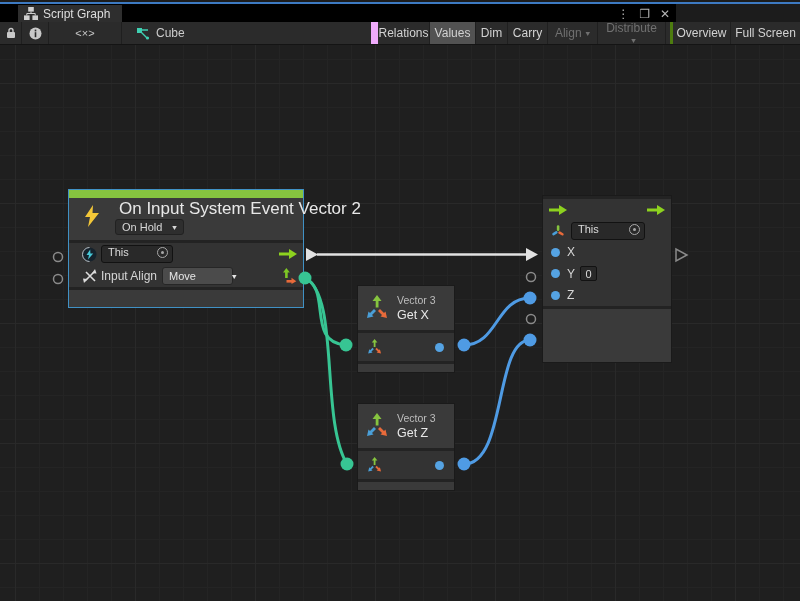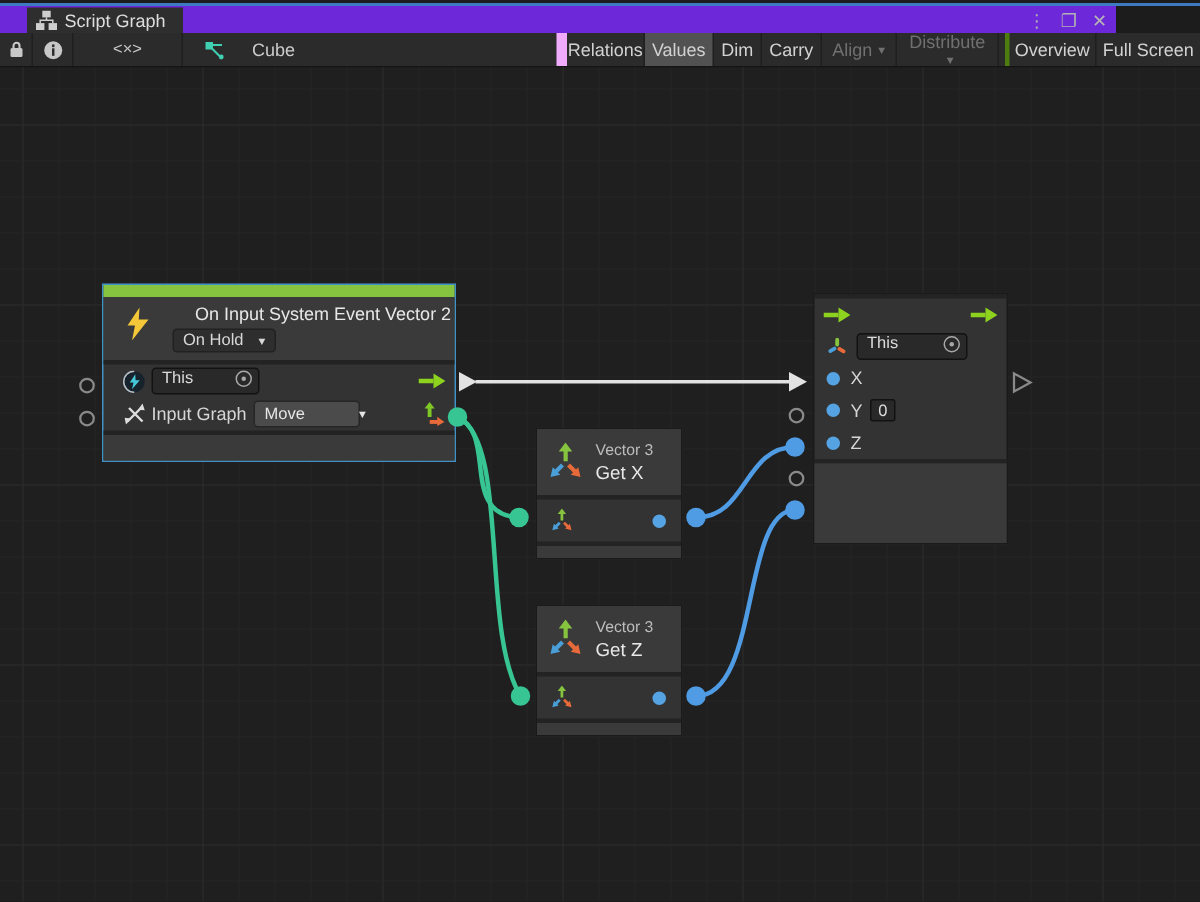--- a/index.html
+++ b/index.html
@@ -1,29 +1,29 @@
 <!DOCTYPE html>
 <html><head>
 <meta charset="utf-8">
 <style>
 * { margin:0; padding:0; box-sizing:border-box; }
 body { width:800px; height:601px; font-family:"Liberation Sans", sans-serif; background:#1c1c1c; overflow:hidden; position:relative; }
 .topline { position:absolute; left:0; top:2px; width:800px; height:2px; background:#3d7ac2; }
-.tabbar { position:absolute; left:0; top:4px; width:744px; height:18px; background:#6d28d9; }
+.tabbar { position:absolute; left:0; top:4px; width:676px; height:18px; background:#000000; }
 .tab { position:absolute; left:18px; top:1px; height:17px; background:#2e2e2e; display:flex; align-items:center; padding:0 12px 0 6px; gap:5px; }
 .tab-label { color:#dedede; font-size:12px; }
 .winctl { position:absolute; right:6px; top:1px; height:17px; display:flex; align-items:center; gap:10px; color:#b4b4b4; font-size:12px; }
 .toolbar { position:absolute; left:0; top:22px; width:800px; height:23px; background:#2b2b2b; border-bottom:1px solid #141414; display:flex; align-items:stretch; }
 .toolbar > * { flex-shrink:0; }
 .tseg { display:flex; align-items:center; justify-content:center; border-right:1px solid #1f1f1f; color:#c8c8c8; }
 .tbtn { display:flex; align-items:center; justify-content:center; border-right:1px solid #1f1f1f; color:#d2d2d2; font-size:12px; white-space:nowrap; }
 .tbtn.active { background:#525252; }
 .tbtn.disabled { color:#707070; }
 .caret { font-size:9px; margin-left:4px; transform:scaleY(.9); }
-.cube { display:flex; align-items:center; gap:18px; color:#cccccc; font-size:12px; margin-left:14px; }
+.cube { display:flex; align-items:center; gap:6px; color:#cccccc; font-size:12px; margin-left:14px; }
 .zoomctl { display:flex; align-items:center; color:#bbbbbb; font-size:12px; margin-left:28px; }
 .slider { position:relative; width:92px; height:2px; background:#787878; margin:0 8px 0 6px; }
 .knob { position:absolute; right:3px; top:-5px; width:12px; height:12px; border-radius:50%; background:#9a9a9a; }
 .canvas { position:absolute; left:0; top:45px; width:800px; height:556px; background-color:#1f1f1f;
   background-image:
     linear-gradient(to right, #292929 1px, transparent 1px),
     linear-gradient(to bottom, #292929 1px, transparent 1px),
     linear-gradient(to right, #242424 1px, transparent 1px),
     linear-gradient(to bottom, #242424 1px, transparent 1px);
   background-size:120px 120px,120px 120px,24px 24px,24px 24px;
@@ -32,21 +32,21 @@
 .node { position:absolute; background:#333333; border:1px solid #1a1a1a; display:flex; flex-direction:column; }
 .node-header { background:#3a3a3a; display:flex; align-items:center; }
 .node-sep { height:3px; background:#232323; flex-shrink:0; }
 .node-footer { background:#3a3a3a; flex:1; }
 
 #event-node { left:68px; top:189px; width:236px; height:119px; border:1.5px solid #4091c5; }
 #event-node .greenbar { height:8px; background:#86c43f; flex-shrink:0; }
 #event-node .node-header { height:42px; align-items:flex-start; padding-top:3px; flex-shrink:0; }
 #event-node .bolt-wrap { width:46px; display:flex; justify-content:center; padding-top:4px; flex-shrink:0; }
 .head-col { display:flex; flex-direction:column; }
-.ev-title { color:#e8e8e8; font-size:12px; line-height:16px; white-space:nowrap; margin-left:15px;text-align:center; }
+.ev-title { color:#e8e8e8; font-size:17px; line-height:16px; white-space:nowrap; margin-left:4px;text-align:center; }
 .mini-dd { margin-top:2px; align-self:flex-start; background:#2e2e2e; border:1px solid #212121; border-radius:3px; color:#d8d8d8; font-size:11px; padding:1px 6px; display:flex; align-items:center; gap:6px; height:16px; }
 .erow { height:22px; display:flex; align-items:center; padding-left:12px; position:relative; flex-shrink:0; }
 .erow .icon16 { width:17px; display:flex; justify-content:center; margin-right:3px; }
 .field { background:#292929; border:1px solid #121212; border-radius:3px; height:18px; display:flex; align-items:center; color:#dcdcdc; font-size:11px; padding:0 4px 4px 6px; justify-content:space-between; }
 .picker { width:11px; height:11px; border:1px solid #a8a8a8; border-radius:50%; position:relative; margin-left:6px; flex-shrink:0;}
 .picker::after { content:""; position:absolute; left:3px; top:3px; width:3px; height:3px; background:#a8a8a8; border-radius:50%; }
 .erow .right-ic { position:absolute; right:6px; display:flex; }
 .port-label { color:#d6d6d6; font-size:12px; margin-right:5px; }
 .dd { background:#4b4b4b; border:1px solid #262626; border-radius:3px; height:18px; color:#e6e6e6; font-size:11px; padding:0 6px; display:flex; align-items:center; justify-content:space-between;gap:32px; }
 
@@ -181,21 +181,21 @@
     </span>
   </div>
   <div class="erow">
     <span class="icon16">
       <svg width="14" height="14" viewBox="0 0 14 14">
         <path d="M2 12 L11 3 M3 3 L12 12" stroke="#dddddd" stroke-width="1.6" fill="none"></path>
         <polygon points="12,0 13.5,4.5 9,4.2" fill="#dddddd"></polygon>
         <polygon points="1,14 0,9.5 4.6,10" fill="#dddddd"></polygon>
       </svg>
     </span>
-    <span class="port-label">Input Graph</span>
+    <span class="port-label">Input Align</span>
     <div class="dd" style="width:71px">
       <span>Move</span>
         <span class="caret">▾</span>
     </div>
     <span class="right-ic">
       <svg width="16" height="16" viewBox="0 0 16 16">
         <rect x="4.1" y="3.8" width="2.6" height="6.2" fill="#7ec725"></rect>
         <polygon points="5.4,0 8.8,4.4 2,4.4" fill="#7ec725"></polygon>
         <rect x="5.5" y="12" width="5.5" height="2.6" fill="#e86a3a"></rect>
         <polygon points="10.5,9.8 15.3,13.3 10.5,16" fill="#e86a3a"></polygon>

